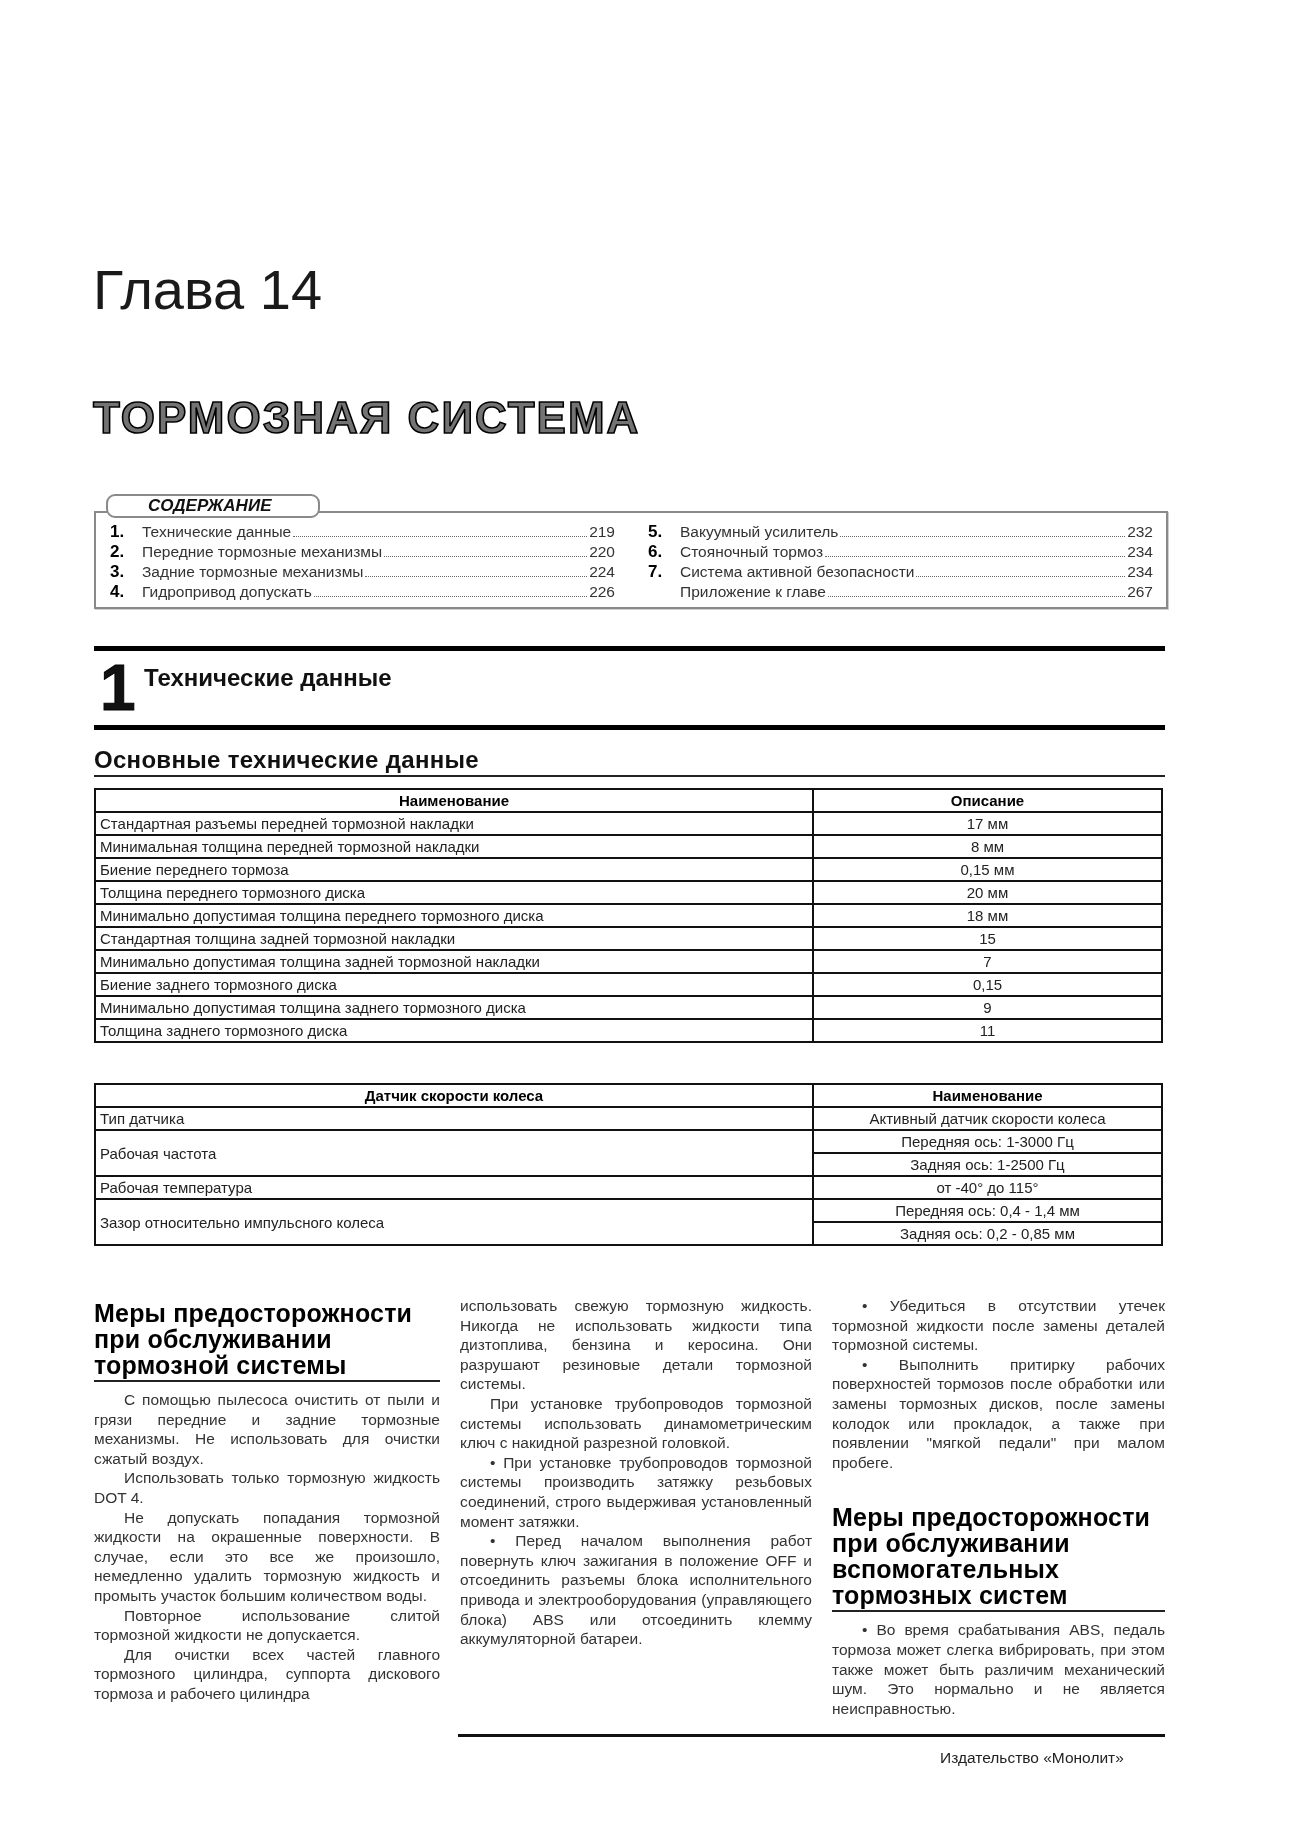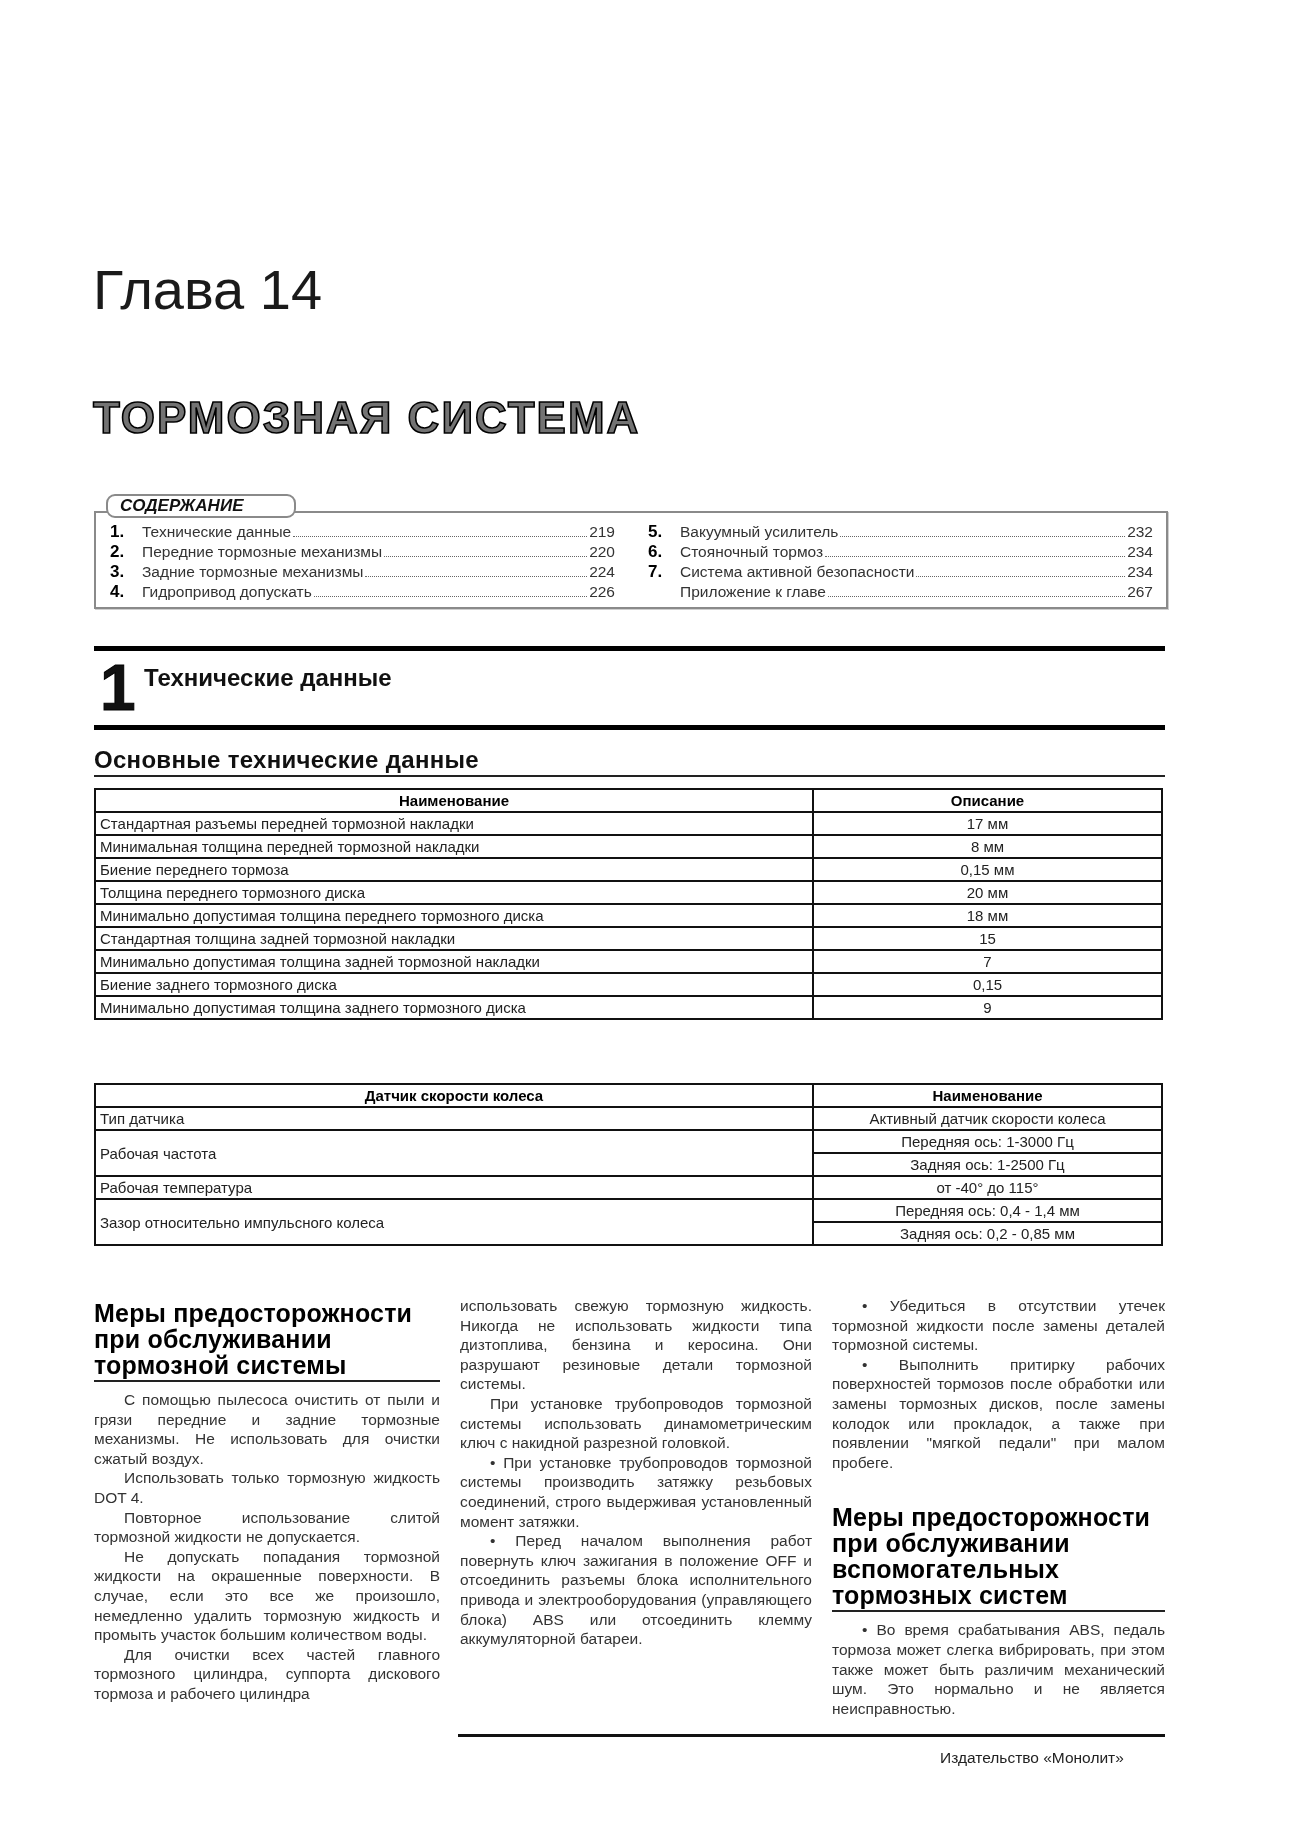--- a/index.html
+++ b/index.html
@@ -6,22 +6,22 @@
   body { width:1300px; height:1840px; position:relative; overflow:hidden;
          font-family:"Liberation Sans", sans-serif; color:#111; }
   .abs { position:absolute; }
 
   .chapter { left:93px; top:262px; font-size:56px; font-weight:400; color:#1a1a1a; letter-spacing:0; line-height:1; }
   .title { left:93px; top:396px; font-size:44px; font-weight:900; color:#737373; letter-spacing:2px; line-height:1;
            font-family:"Liberation Sans", sans-serif; -webkit-text-stroke:1.6px #000; }
 
   
   .toc-box { left:94px; top:511px; width:1074px; height:98px; border:2px solid #8a8a8a; box-sizing:border-box; box-shadow:1px 1px 0 #cfcfcf; }
-  .toc-tab { left:106px; top:494px; width:190px; height:24px; border:2px solid #8a8a8a; border-radius:9px; background:#fff; box-sizing:border-box;
-             font-style:italic; font-weight:700; font-size:17px; padding-left:12px; line-height:20px; color:#111; }
+  .toc-tab { left:106px; top:494px; width:214px; height:24px; border:2px solid #8a8a8a; border-radius:9px; background:#fff; box-sizing:border-box;
+             font-style:italic; font-weight:700; font-size:17px; padding-left:40px; line-height:20px; color:#111; }
   .toc-col { top:522px; width:505px; font-size:15.5px; color:#333; }
   .toc-row { display:flex; align-items:baseline; height:20px; line-height:20px; }
   .toc-num { width:32px; font-weight:700; color:#000; font-size:17px; }
   .toc-label { white-space:nowrap; }
   .toc-dots { flex:1; border-bottom:1.5px dotted #666; margin:0 2px 5px 2px; }
   .toc-page { color:#333; }
 
   .rule-thick { left:94px; width:1071px; height:5px; background:#000; }
   .sec-num { left:100px; top:656px; font-size:64px; font-weight:700; line-height:1; -webkit-text-stroke:1px #000; }
   .sec-title { left:144px; top:664px; font-size:24px; font-weight:700; color:#111; }
@@ -150,20 +150,24 @@
         <td class="val">7</td>
       </tr>
   <tr>
         <td>Биение заднего тормозного диска</td>
         <td class="val">0,15</td>
       </tr>
   <tr>
         <td>Минимально допустимая толщина заднего тормозного диска</td>
         <td class="val">9</td>
       </tr>
+  <tr>
+        <td>Толщина заднего тормозного диска</td>
+        <td class="val">11</td>
+      </tr>
 </tbody>
   </table>
 
 <table class="spec" style="top:1083px;">
   <colgroup>
       <col class="c1">
       <col>
     </colgroup>
   <tbody>
       <tr>
@@ -197,22 +201,22 @@
 
 <div class="abs col" style="left:94px; top:1300px; width:346px;">
   <h2>
     <span>Меры предосторожности</span><br>
     <span>при обслуживании</span><br>
     <span>тормозной системы</span>
   </h2>
   <div class="hrule"></div>
   <p>С помощью пылесоса очистить от пыли и грязи передние и задние тормозные механизмы. Не использовать для очистки сжатый воздух.</p>
   <p>Использовать только тормозную жидкость DOT 4.</p>
+  <p>Не допускать попадания тормозной жидкости на окрашенные поверхности. В случае, если это все же произошло, немедленно удалить тормозную жидкость и промыть участок большим количеством воды.</p>
   <p>Повторное использование слитой тормозной жидкости не допускается.</p>
-  <p>Не допускать попадания тормозной жидкости на окрашенные поверхности. В случае, если это все же произошло, немедленно удалить тормозную жидкость и промыть участок большим количеством воды.</p>
   <p>Для очистки всех частей главного тормозного цилиндра, суппорта дискового тормоза и рабочего цилиндра</p>
 </div>
 
 <div class="abs col" style="left:460px; top:1296px; width:352px;">
   <p style="text-indent:0">использовать свежую тормозную жидкость. Никогда не использовать жидкости типа дизтоплива, бензина и керосина. Они разрушают резиновые детали тормозной системы.</p>
   <p>При установке трубопроводов тормозной системы использовать динамометрическим ключ с накидной разрезной головкой.</p>
   <p>• При установке трубопроводов тормозной системы производить затяжку резьбовых соединений, строго выдерживая установленный момент затяжки.</p>
   <p>• Перед началом выполнения работ повернуть ключ зажигания в положение OFF и отсоединить разъемы блока исполнительного привода и электрооборудования (управляющего блока) ABS или отсоединить клемму аккумуляторной батареи.</p>
 </div>
 

